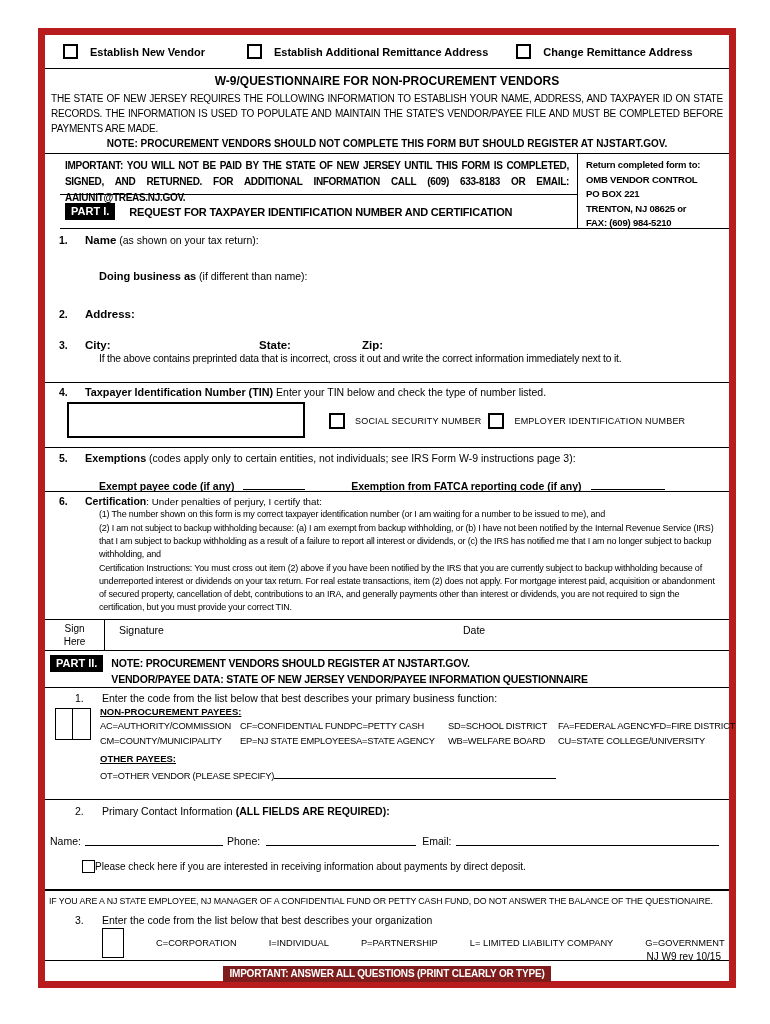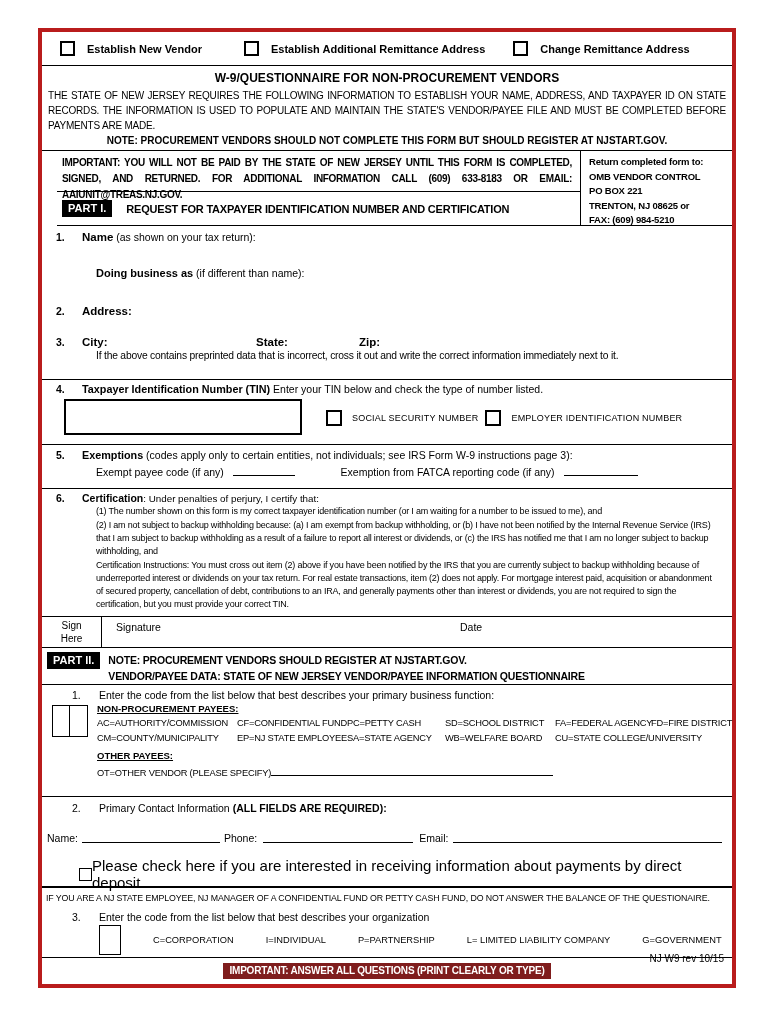--- a/index.html
+++ b/index.html
@@ -4,21 +4,21 @@
 <style>
   * { box-sizing: border-box; }
   html,body { margin:0; padding:0; }
   body {
     width:770px; height:1024px; background:#ffffff; color:#000;
     font-family:"Liberation Sans", sans-serif; position:relative; overflow:hidden;
     -webkit-font-smoothing: antialiased;
   }
   .form {
     position:absolute; left:38px; top:28px; width:698px; height:960px;
-    border:4px solid #b91c1c; display:flex; flex-direction:column; background:#fff;
+    border:7px solid #b91c1c; display:flex; flex-direction:column; background:#fff;
   }
   .row { border-bottom:1px solid #000; flex:none; position:relative; }
   .b { font-weight:bold; }
 
   
   .row-checks { height:34px; display:flex; align-items:center; font-size:11px; font-weight:bold; }
   .cb { display:inline-block; width:15px; height:15px; border:2px solid #000; background:#fff; flex:none; }
   .cb-sm { width:13px; height:13px; border:1.5px solid #000; }
   .chk-group { display:flex; align-items:center; gap:12px; }
 
@@ -89,21 +89,21 @@
   .q1-codes { margin-left:9px; flex:1; }
   .codes-title { font-size:9.5px; font-weight:bold; text-decoration:underline; margin-bottom:4px; }
   .codes-grid { display:grid; grid-template-columns:140px 110px 98px 110px 96px auto; row-gap:5px; font-size:9.3px; letter-spacing:-0.2px; white-space:nowrap; margin-bottom:7px; }
   .other-title { font-size:9.5px; font-weight:bold; text-decoration:underline; margin:2px 0 4px 0; }
   .ot-line { font-size:9.3px; letter-spacing:-0.2px; }
 
   
   .row-q2 { height:91px; padding-top:5px; border-bottom:2px solid #000; }
   .contact-line { display:flex; align-items:flex-end; font-size:10.5px; margin-top:17px; padding:0 8px 0 5px; }
   .contact-line .blank { height:12px; }
-  .dd-line { display:flex; align-items:center; gap:0; margin-left:37px; margin-top:13px; font-size:15px;justify-content:flex-end; }
+  .dd-line { display:flex; align-items:center; gap:0; margin-left:37px; margin-top:13px; font-size:10px; }
 
   
   .row-note { height:22px; border-bottom:none; font-size:8.8px; letter-spacing:-0.1px; padding:5px 0 0 4px; }
 
   
   .row-q3 { height:48px; padding-top:1px; }
   .q3-codes { display:flex; align-items:center; margin-left:57px; margin-top:2px; font-size:9.3px; }
   .q3-box { width:22px; height:30px; border:1.5px solid #000; flex:none; }
   .q3-codes span.code { margin-left:32px; white-space:nowrap; }
 
@@ -194,21 +194,21 @@
         </div>
       </div>
     </div>
   </div>
 
   <div class="row row-exempt">
     <div class="qline">
       <span class="qnum">5.</span>
       <span><span class="qlabel" style="font-size:10.8px;">Exemptions</span><span class="qrest"> (codes apply only to certain entities, not individuals; see IRS Form W-9 instructions page 3):</span></span>
     </div>
-    <div class="indent" style="margin-top:4px; font-size:10.5px;">
+    <div class="indent" style="margin-top:15px; font-size:10.5px;font-weight:bold;">
       <span>Exempt payee code (if any)</span>
       <span class="blank" style="width:62px; margin-left:6px;"></span>
       <span style="display:inline-block; width:40px;"></span>
       <span>Exemption from FATCA reporting code (if any)</span>
       <span class="blank" style="width:74px; margin-left:6px;"></span>
     </div>
   </div>
 
   <div class="row row-cert">
     <div class="qline">

